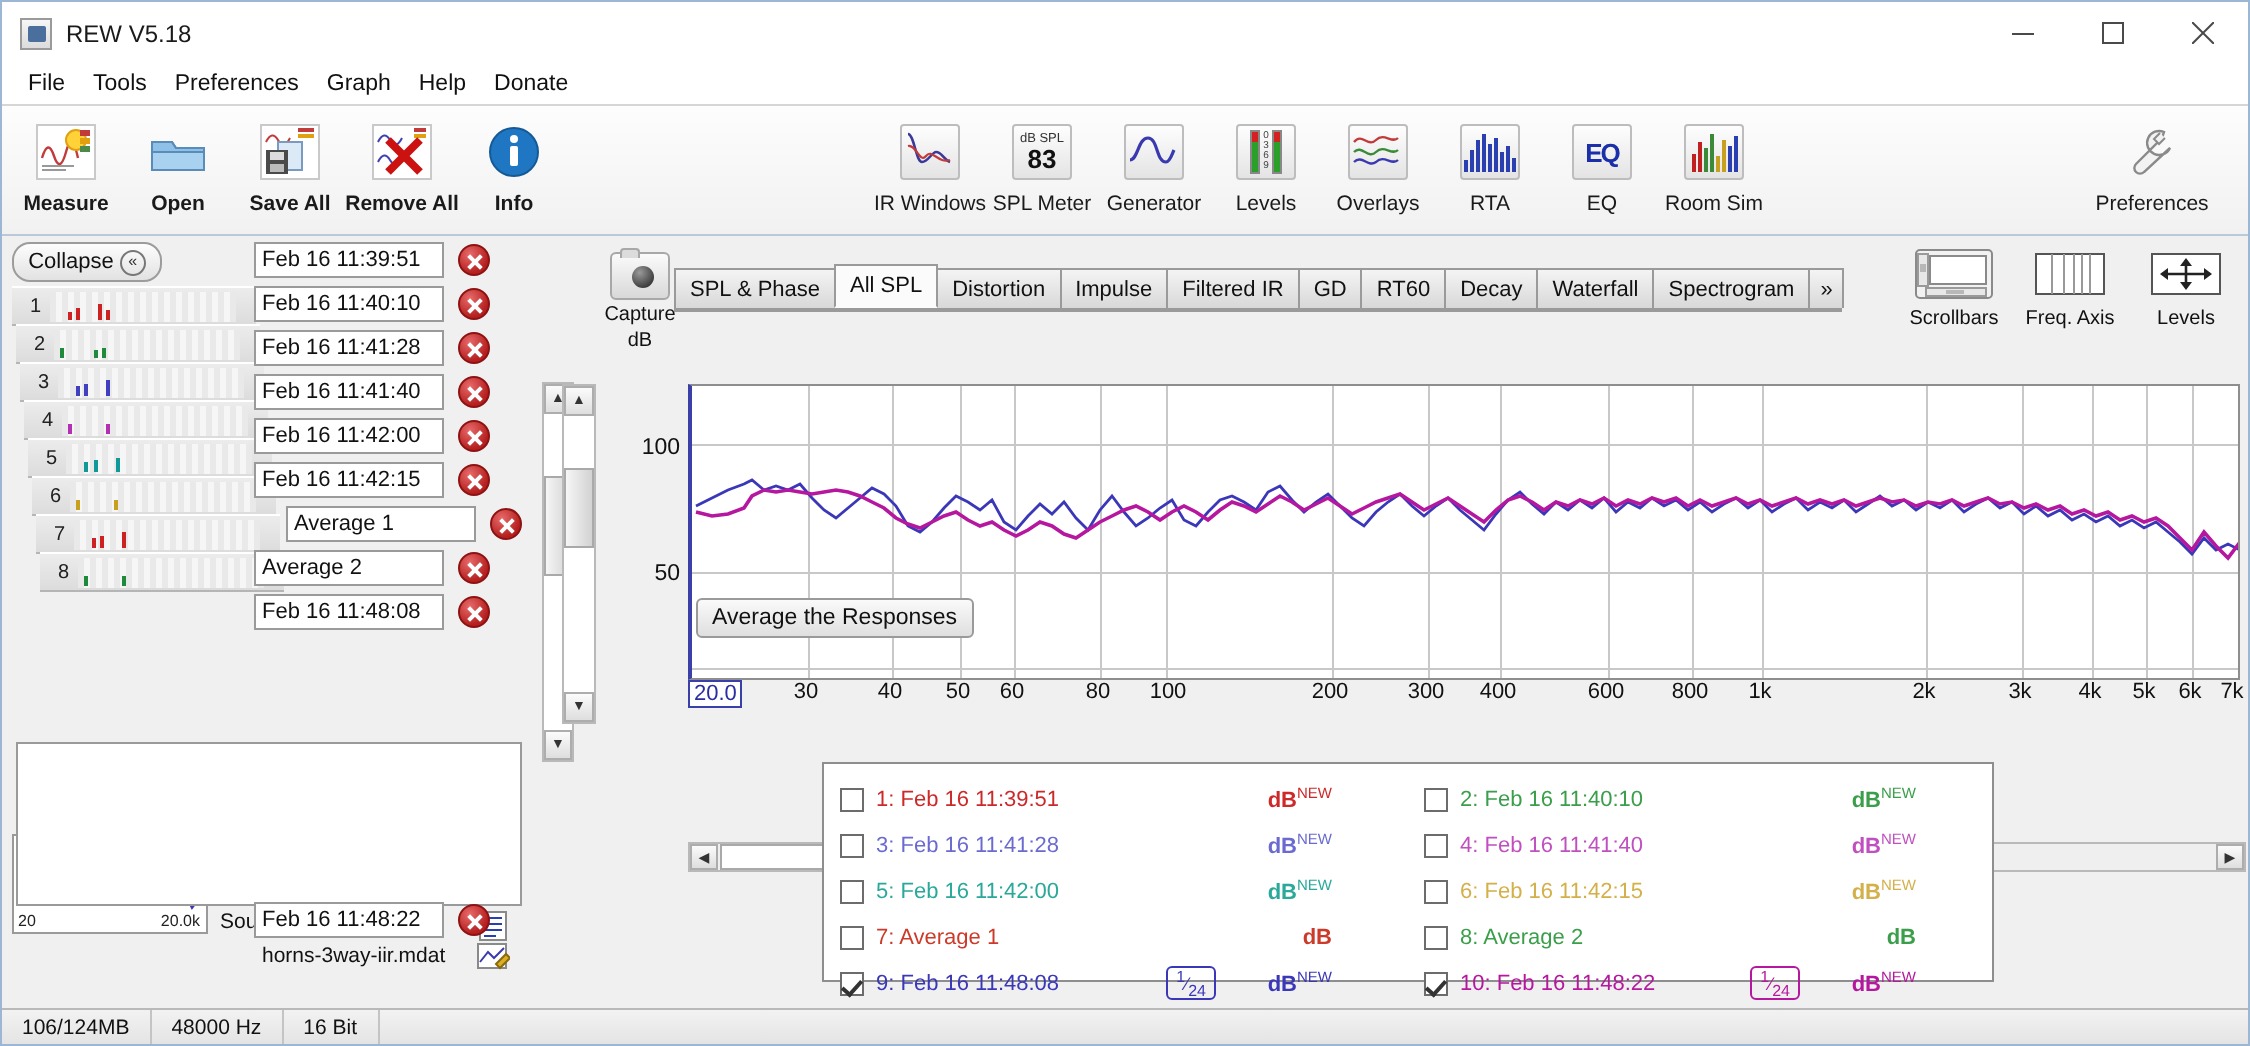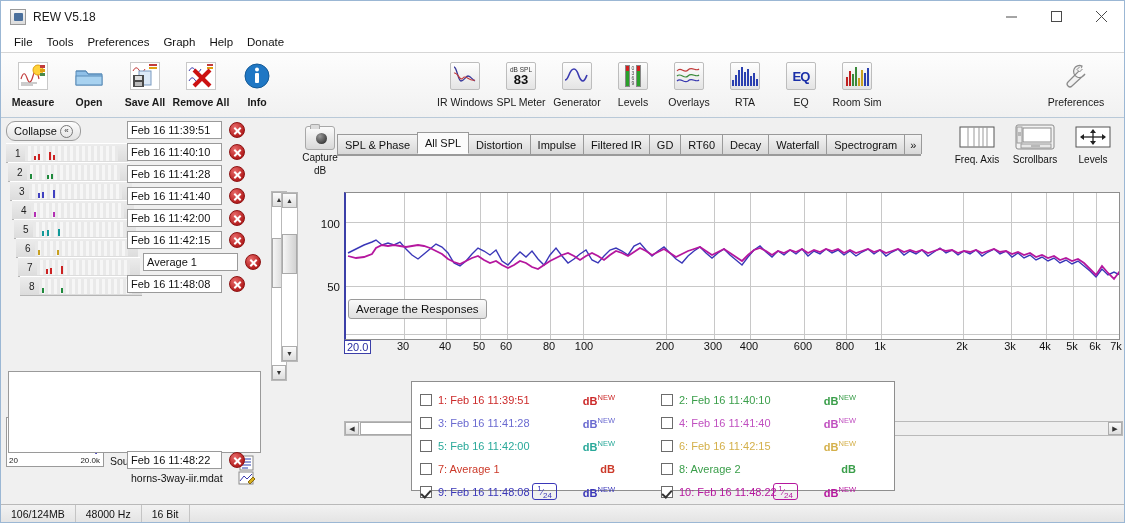--- a/index.html
+++ b/index.html
@@ -319,21 +319,21 @@
     font-size: 7px; color: #333;
   }
   #hscroll .thumb {
     position: absolute; left: 15px; top: 0; width: 398px; height: 13px;
     background: #fff; border: 1px solid #a9a9a9;
   }
 
   
   #legend {
     position: absolute; left: 122px; top: 262px;
-    width: 484px; height: 110px;
+    width: 586px; height: 110px;
     background: #fff; border: 1px solid #8e8e8e;
     display: flex;
     justify-content: center;
   }
   .leg-col { width: 50%; padding: 6px 0 0 8px; }
   .leg-row { height: 23px; display: flex; align-items: center; position: relative; }
   .leg-cb {
     width: 12px; height: 12px; background: #fff;
     border: 1px solid #6c6c6c; margin-right: 6px;
     position: relative; flex: 0 0 auto;
@@ -700,20 +700,24 @@
         <div class="name-row" style="margin-left:0px;">
           <div class="name-field">Feb 16 11:42:00</div>
           <div class="del-btn"></div>
         </div>
         <div class="name-row" style="margin-left:0px;">
           <div class="name-field">Feb 16 11:42:15</div>
           <div class="del-btn"></div>
         </div>
         <div class="name-row" style="margin-left:16px;">
           <div class="name-field">Average 1</div>
+          <div class="del-btn"></div>
+        </div>
+        <div class="name-row" style="margin-left:0px;">
+          <div class="name-field">Average 2</div>
           <div class="del-btn"></div>
         </div>
         <div class="name-row" style="margin-left:0px;">
           <div class="name-field">Feb 16 11:48:08</div>
           <div class="del-btn"></div>
         </div>
       </div>
 
       <div id="meas-detail">
         <div id="detail-graph">
@@ -797,43 +801,43 @@
         <div class="tab">RT60</div>
         <div class="tab">Decay</div>
         <div class="tab">Waterfall</div>
         <div class="tab">Spectrogram</div>
         <div class="tab more">»</div>
       </div>
 
       <div id="graph-tools">
         <div class="gt">
           <div class="ic">
+            <svg width="40" height="26">
+              <rect x="1" y="1" width="38" height="24" rx="2" fill="#f2f2f2" stroke="#8a8a8a"></rect>
+              <rect x="8" y="4" width="28" height="14" fill="#fff" stroke="#8a8a8a"></rect>
+              <rect x="2" y="3" width="5" height="16" fill="#e8e8e8" stroke="#9a9a9a"></rect>
+              <rect x="3" y="8" width="3" height="4" fill="#b8b8b8"></rect>
+              <rect x="6" y="20" width="30" height="4" fill="#e8e8e8" stroke="#9a9a9a"></rect>
+              <rect x="16" y="21" width="9" height="2" fill="#b8b8b8"></rect>
+            </svg>
+          </div>
+          <div class="lb">Scrollbars</div>
+        </div>
+        <div class="gt">
+          <div class="ic">
             <svg width="36" height="26">
               <rect x="1" y="3" width="34" height="20" fill="#fff" stroke="#555"></rect>
               <line x1="9" y1="3" x2="9" y2="23" stroke="#999"></line>
               <line x1="15" y1="3" x2="15" y2="23" stroke="#999"></line>
               <line x1="20" y1="3" x2="20" y2="23" stroke="#999"></line>
               <line x1="24" y1="3" x2="24" y2="23" stroke="#999"></line>
               <line x1="28" y1="3" x2="28" y2="23" stroke="#999"></line>
             </svg>
           </div>
           <div class="lb">Freq. Axis</div>
-        </div>
-        <div class="gt">
-          <div class="ic">
-            <svg width="40" height="26">
-              <rect x="1" y="1" width="38" height="24" rx="2" fill="#f2f2f2" stroke="#8a8a8a"></rect>
-              <rect x="8" y="4" width="28" height="14" fill="#fff" stroke="#8a8a8a"></rect>
-              <rect x="2" y="3" width="5" height="16" fill="#e8e8e8" stroke="#9a9a9a"></rect>
-              <rect x="3" y="8" width="3" height="4" fill="#b8b8b8"></rect>
-              <rect x="6" y="20" width="30" height="4" fill="#e8e8e8" stroke="#9a9a9a"></rect>
-              <rect x="16" y="21" width="9" height="2" fill="#b8b8b8"></rect>
-            </svg>
-          </div>
-          <div class="lb">Scrollbars</div>
         </div>
         <div class="gt">
           <div class="ic">
             <svg width="36" height="26">
               <rect x="1" y="3" width="34" height="20" fill="#fff" stroke="#555"></rect>
               <line x1="18" y1="6" x2="18" y2="20" stroke="#222" stroke-width="1.3"></line>
               <path d="M18,5 l-3,4 h6 z" fill="#222"></path>
               <path d="M18,21 l-3,-4 h6 z" fill="#222"></path>
               <line x1="6" y1="13" x2="30" y2="13" stroke="#222" stroke-width="1.3"></line>
               <path d="M5,13 l4,-3 v6 z" fill="#222"></path>

